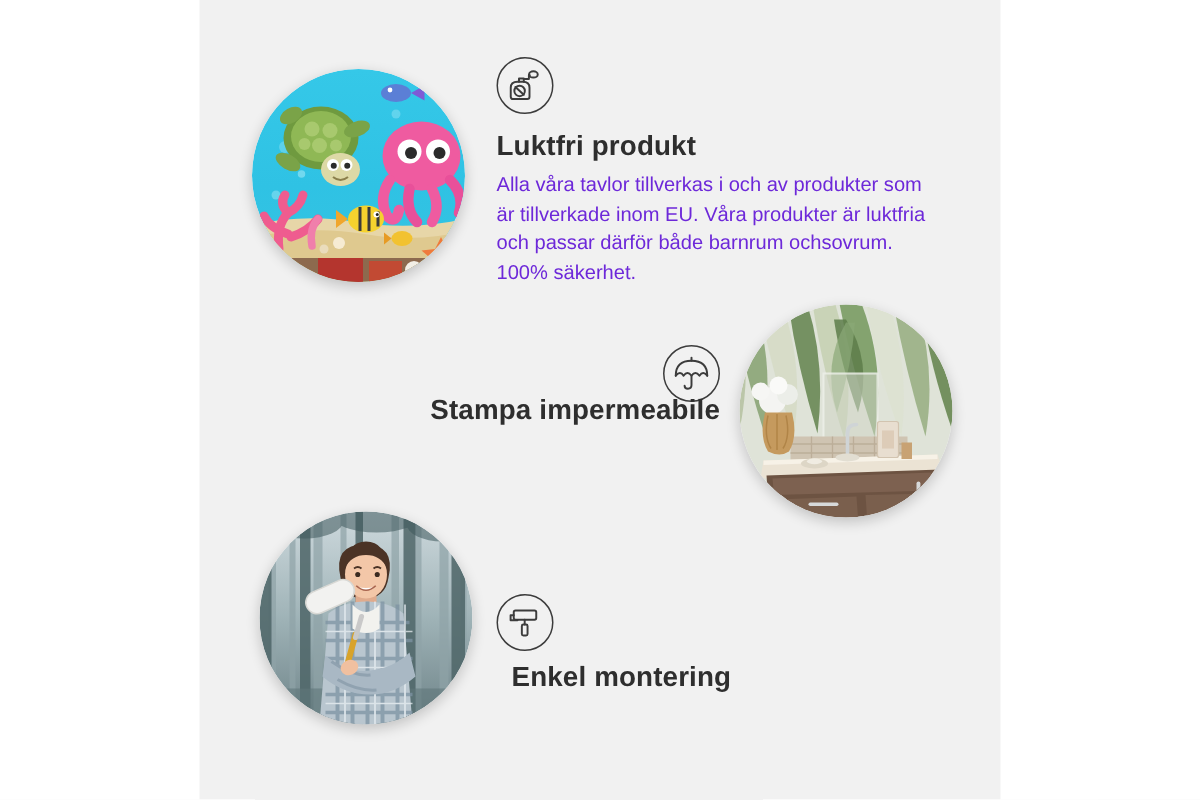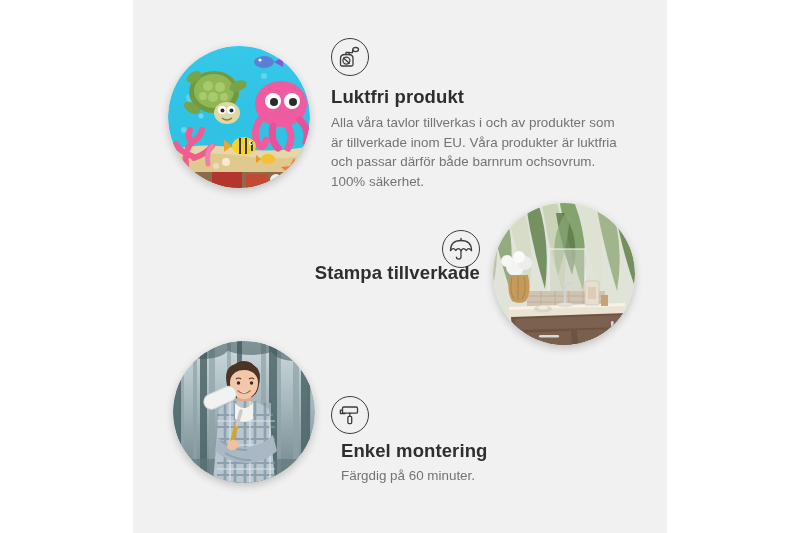--- a/index.html
+++ b/index.html
@@ -61,21 +61,21 @@
     font-weight: bold;
     color: #2e2e2e;
     letter-spacing: .1px;
     white-space: nowrap;
     margin: 0;
   }
 
   .f-desc {
     font-size: 13.4px;
     line-height: 19.5px;
-    color: #737373;
+    color: #6d28d9;
     margin: 0;
   }
 
   
   .photo {
     position: absolute;
     border-radius: 50%;
     overflow: hidden;
     box-shadow: 0 3px 9px rgba(0,0,0,.20);
   }
@@ -287,21 +287,21 @@
       <svg width="26" height="26" viewBox="0 0 26 26">
         <g fill="none" stroke="#3c3c3c" stroke-width="1.3" stroke-linecap="round" stroke-linejoin="round">
           <path d="M2.5 14.5 q0 -10 10.5 -10 q10.5 0 10.5 10"></path>
           <path d="M2.5 14.5 q3 -3.6 5.2 0 q2.6 -3.6 5.3 0 q2.6 -3.6 5.3 0 q2.4 -3.6 5.2 0"></path>
           <path d="M13 14.5 v6.2 q0 2.4 -2.4 2.4 q-2.2 0 -2.2 -2"></path>
           <path d="M13 4.5 v-2"></path>
         </g>
       </svg>
     </div>
     <div class="feature-text">
-      <p class="f-title">Stampa tillverkade</p>
+      <p class="f-title">Stampa impermeabile</p>
     </div>
   </div>
 
   <div class="photo" id="photo-forest">
     <svg viewBox="0 0 142 142" xmlns="http://www.w3.org/2000/svg">
       <defs>
         <clipPath id="clipFor">
             <circle cx="71" cy="71" r="71"></circle>
           </clipPath>
         <linearGradient id="mist" x1="0" y1="0" x2="0" y2="1">
@@ -387,17 +387,16 @@
         <g fill="none" stroke="#3c3c3c" stroke-width="1.3" stroke-linecap="round" stroke-linejoin="round">
           <rect x="5.5" y="5" width="15" height="6.2" rx="1.2"></rect>
           <path d="M5.5 8.1 h-2.1 v3.4 h4.6"></path>
           <path d="M12.8 11.2 v3.1"></path>
           <rect x="10.9" y="14.3" width="3.8" height="7.3" rx="1"></rect>
         </g>
       </svg>
     </div>
     <div class="feature-text">
       <p class="f-title">Enkel montering</p>
-      <p class="f-desc">Färgdig på 60 minuter.</p>
     </div>
   </div>
 
 </div>
 
 </body></html>

